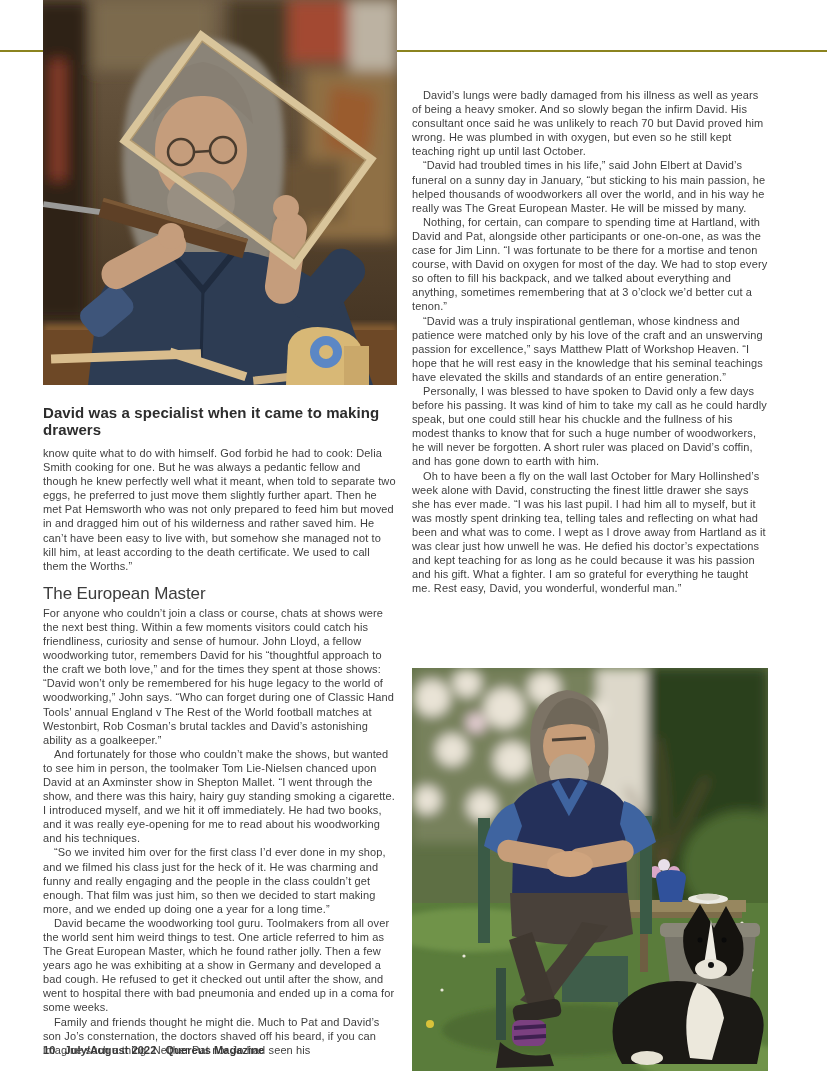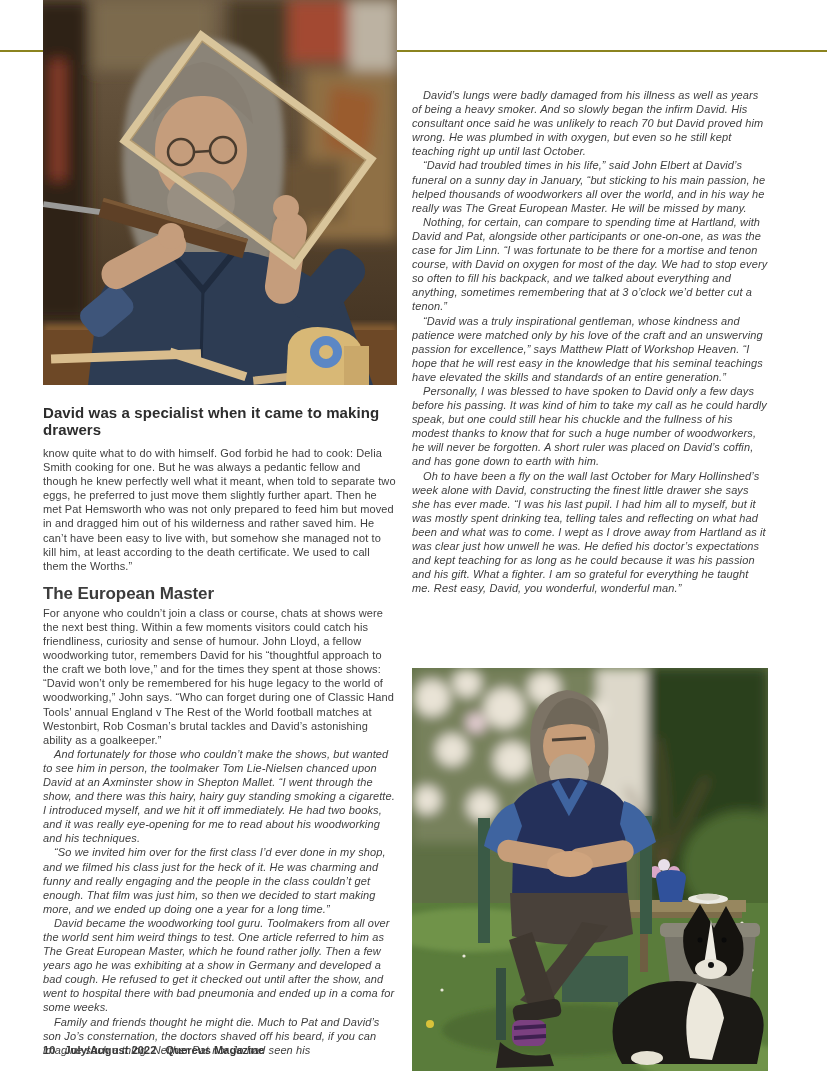--- a/index.html
+++ b/index.html
@@ -19,25 +19,25 @@
   .caption {
     position:absolute; left:43px; top:389px; width:354px;
     font-size:15px; font-weight:bold; color:#2d2d2d; letter-spacing:0.1px;
     z-index:2;
   }
   .col {
     position:absolute; font-size:11px; line-height:14.1px;
     letter-spacing:0.12px; color:#3e3e3e; overflow:hidden; z-index:1;
   }
   .col p { margin:0; }
-  .col p.ind { text-indent:11px;font-style:italic; }
+  .col p.ind { text-indent:11px; }
   .left-col  { left:43px;  top:418px; width:354px; height:622px;margin-top:28px; }
   .right-col { left:412px; top:88px;  width:356px; height:578px; }
   .section-heading {
-    font-size:17px; font-weight:bold; color:#3c3c3c;
+    font-size:17px; font-weight:normal; color:#3c3c3c;
     margin:11px 0 3px 0; letter-spacing:-0.1px; line-height:19px;
   }
   .footer {
     position:absolute; left:43px; top:1044px;
     font-size:11px; font-weight:bold; color:#3a3a3a; letter-spacing:0.1px;
     z-index:2;
   }
   .footer span { margin-right:9px; }
 </style>
 </head>

